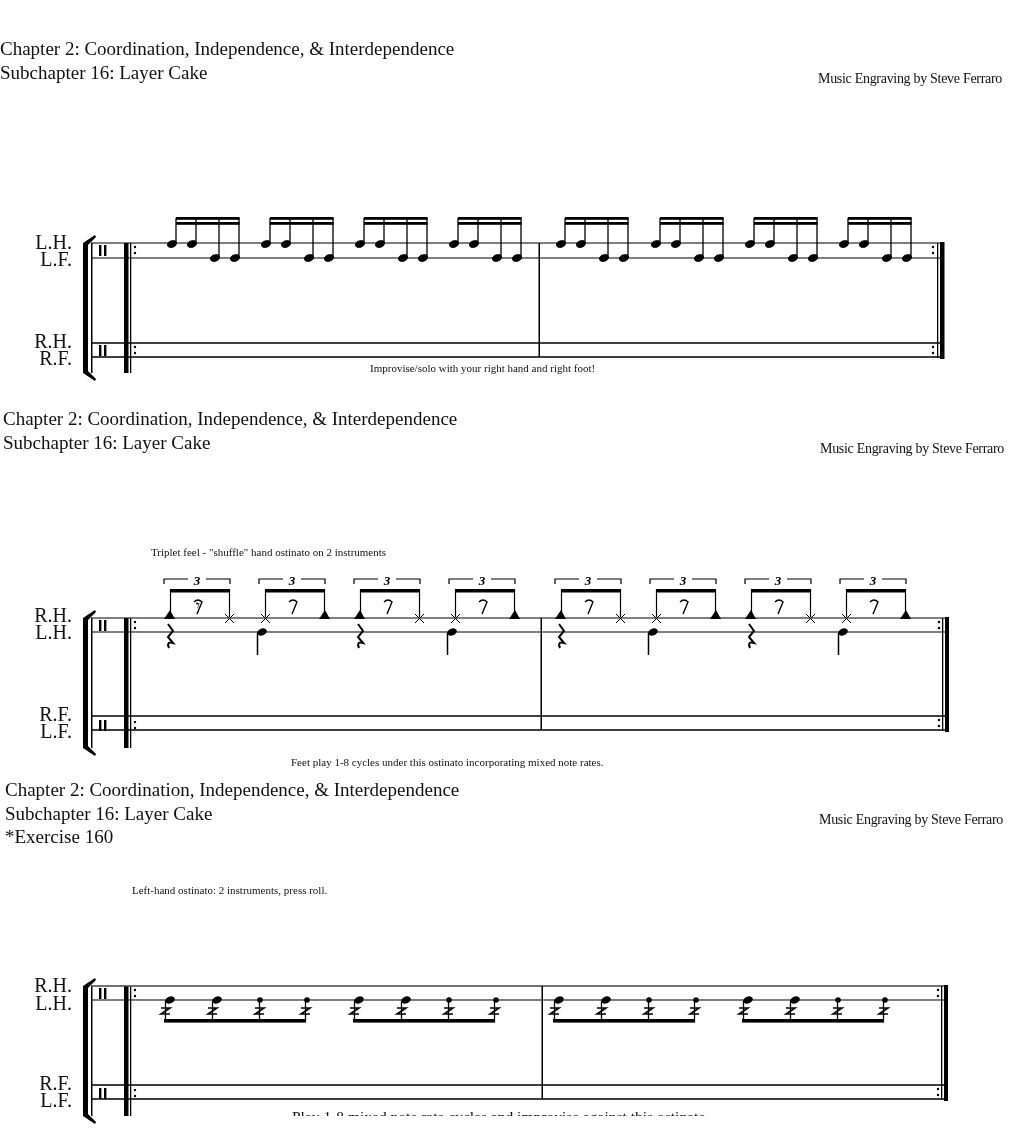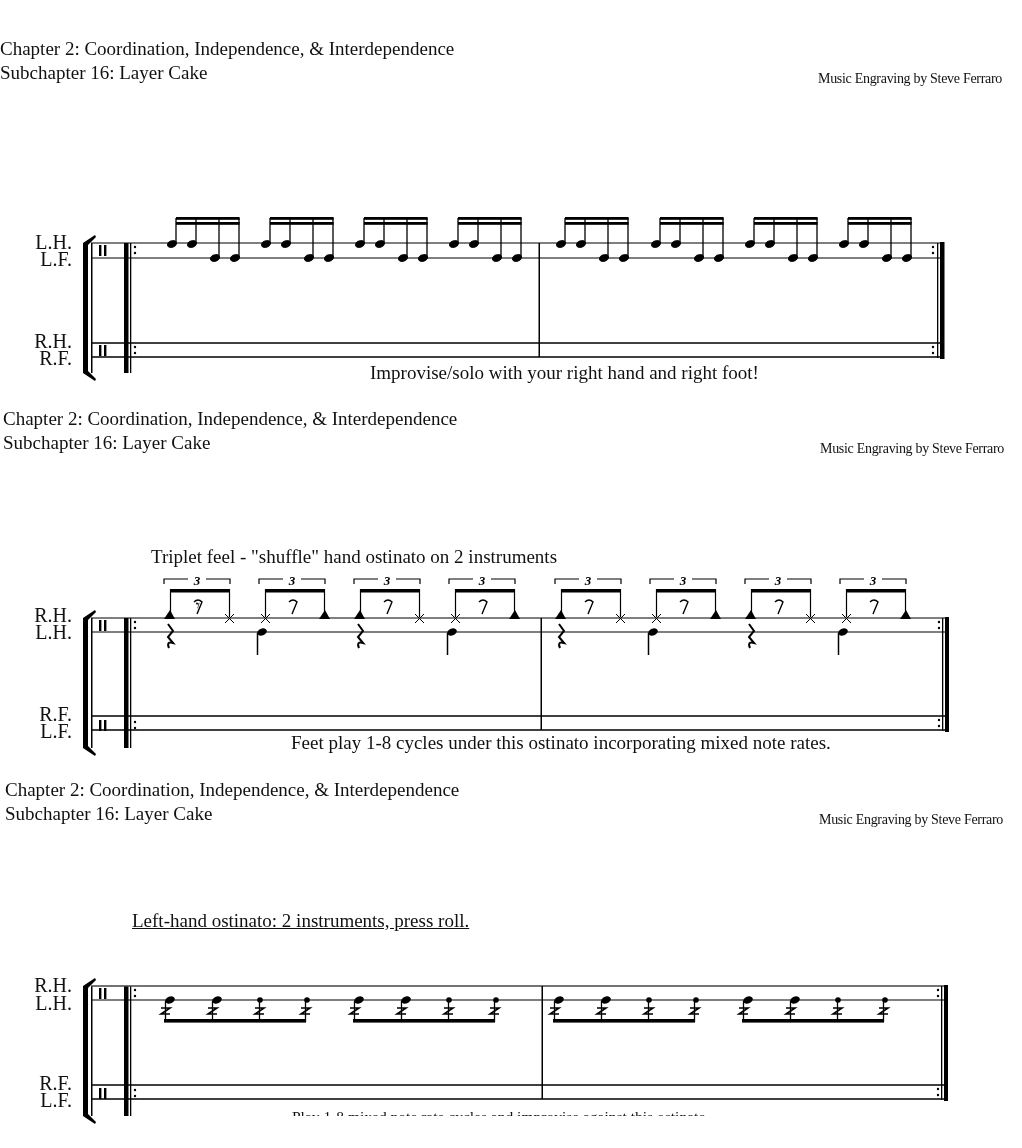--- a/index.html
+++ b/index.html
@@ -1,21 +1,21 @@
 <!DOCTYPE html>
 <html><head>
 <meta charset="utf-8">
 <style>
   html, body { margin:0; padding:0; background:#ffffff; }
   body { width:1022px; height:1148px; position:relative; overflow:hidden;
          font-family:"Liberation Serif", "DejaVu Serif", serif; color:#111; }
   .title-block { position:absolute; left:0; width:988px; text-align:left; font-size:19px; line-height:23.5px; }
   .title-line { display:block; }
   .credit { position:absolute; font-size:14px; letter-spacing:-0.3px; }
-  .caption { position:absolute; font-size:19px; white-space:nowrap; }
+  .caption { position:absolute; font-size:11px; white-space:nowrap; }
   .part-label { position:absolute; font-size:20px; line-height:16px; text-align:right; width:40px; }
   svg.score { position:absolute; left:0; top:0; }
   .clip-caption { position:absolute; font-size:15.5px; white-space:nowrap; overflow:hidden; height:9px; }
   .clip-caption span { display:block; margin-top:1px; }
 </style>
 </head>
 <body>
 
 <div class="title-block" style="top:37px;">
   <span class="title-line">Chapter 2: Coordination, Independence, &amp; Interdependence</span>
@@ -35,28 +35,29 @@
   <span class="title-line">Subchapter 16: Layer Cake</span>
 </div>
 <div class="credit" style="left:820px; top:441px;">Music Engraving by Steve Ferraro</div>
 <div class="caption" style="left:151px; top:546px;">Triplet feel - "shuffle" hand ostinato on 2 instruments</div>
 
 <div class="part-label" style="left:32px; top:607px;">R.H.</div>
 <div class="part-label" style="left:32px; top:624px;">L.H.</div>
 <div class="part-label" style="left:32px; top:706px;">R.F.</div>
 <div class="part-label" style="left:32px; top:723px;">L.F.</div>
 
-<div class="caption" style="left:291px; top:732px;">Feet play 1-8 cycles under this ostinato incorporating mixed note rates.</div>
+<div class="caption" style="left:291px; top:756px;">Feet play 1-8 cycles under this ostinato incorporating mixed note rates.</div>
 
 <div class="title-block" style="top:778px; left:5px;">
   <span class="title-line">Chapter 2: Coordination, Independence, &amp; Interdependence</span>
   <span class="title-line">Subchapter 16: Layer Cake</span>
+  <span class="title-line">*Exercise 160</span>
 </div>
 <div class="credit" style="left:819px; top:812px;">Music Engraving by Steve Ferraro</div>
-<div class="caption" style="left:132px; top:910px;text-decoration:underline;">Left-hand ostinato: 2 instruments, press roll.</div>
+<div class="caption" style="left:132px; top:884px;">Left-hand ostinato: 2 instruments, press roll.</div>
 
 <div class="part-label" style="left:32px; top:977px;">R.H.</div>
 <div class="part-label" style="left:32px; top:995px;">L.H.</div>
 <div class="part-label" style="left:32px; top:1075px;">R.F.</div>
 <div class="part-label" style="left:32px; top:1092px;">L.F.</div>
 
 <div class="clip-caption" style="left:292px; top:1107px; width:480px;">
   <span>Play 1-8 mixed note rate cycles and improvise against this ostinato</span>
 </div>
 

